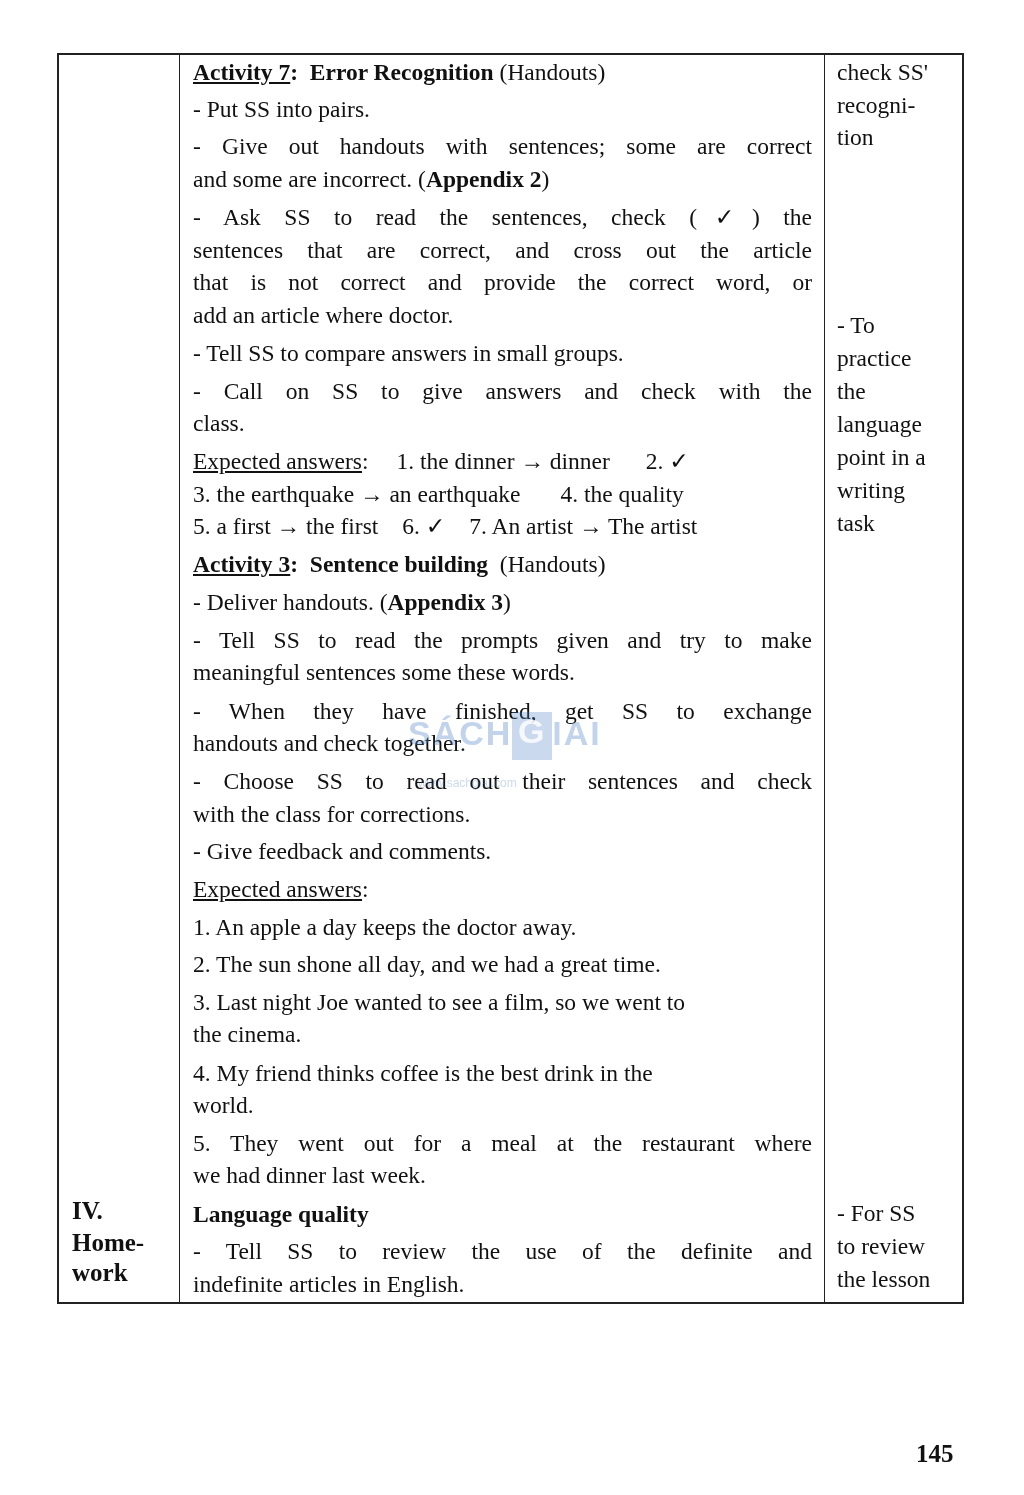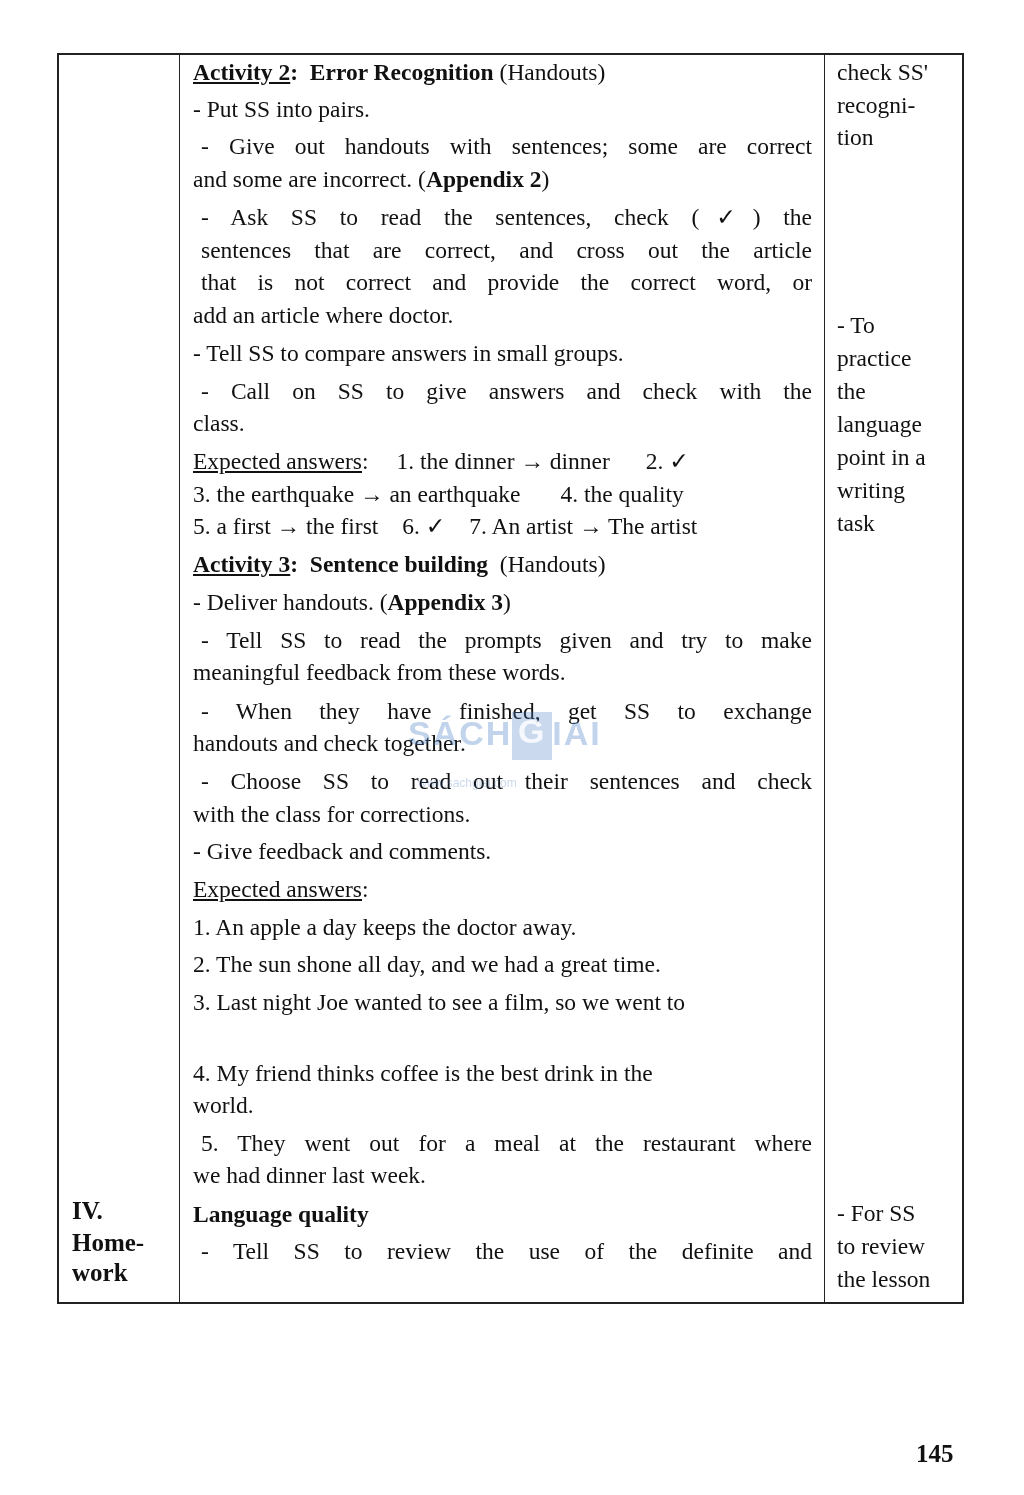--- a/index.html
+++ b/index.html
@@ -18,21 +18,21 @@
   }
   .col-proc {
     position: absolute; left: 121px; top: 0; width: 645px; height: 100%;
     border-right: 1.5px solid #222; box-sizing: border-box;
   }
   .col-purpose { position: absolute; left: 766px; top: 0; width: 139px; height: 100%; }
   .line {
     position: absolute; left: 13px; right: 12px; font-size: 23.5px; line-height: 33px;
     white-space: nowrap;
   }
-  .just { text-align: justify; text-align-last: justify; white-space: normal; margin-left: 8px; }
+  .just { text-align: justify; text-align-last: justify; white-space: normal; }
   .b { font-weight: bold; }
   .u { text-decoration: underline; }
   .stage-line { position: absolute; left: 13px; font-size: 25px; font-weight: bold; line-height: 30px; }
   .pur-line { position: absolute; left: 12px; font-size: 23.5px; line-height: 33px; white-space: nowrap; }
   .pagenum {
     position: absolute; left: 916px; top: 1440px; font-size: 25px; font-weight: bold;
   }
   .watermark {
     position: absolute; left: 408px; top: 712px; font-family: "Liberation Sans", sans-serif;
     color: rgba(80,130,200,0.35); font-size: 34px; font-weight: bold; letter-spacing: 2px;
@@ -51,21 +51,21 @@
 
   <div class="col-stage">
     <div class="stage-line" style="top:1141px">IV.</div>
     <div class="stage-line" style="top:1173px">Home-</div>
     <div class="stage-line" style="top:1203px">work</div>
   </div>
 
   <div class="col-proc">
 
     <div class="line" style="top:1px">
-      <span class="b u">Activity 2</span><span class="b">:&nbsp; </span><span class="b">Error Recognition</span> <span>(Handouts)</span>
+      <span class="b u">Activity 7</span><span class="b">:&nbsp; </span><span class="b">Error Recognition</span> <span>(Handouts)</span>
     </div>
     <div class="line" style="top:38px">- Put SS into pairs.</div>
     <div class="line just" style="top:75px">- Give out handouts with sentences; some are correct</div>
     <div class="line" style="top:108px"><span>and some are incorrect. (</span><span class="b">Appendix 2</span><span>)</span></div>
     <div class="line just" style="top:146px">- Ask SS to read the sentences, check (✓) the</div>
     <div class="line just" style="top:179px">sentences that are correct, and cross out the article</div>
     <div class="line just" style="top:211px">that is not correct and provide the correct word, or</div>
     <div class="line" style="top:244px">add an article where doctor.</div>
     <div class="line" style="top:282px">- Tell SS to compare answers in small groups.</div>
     <div class="line just" style="top:320px">- Call on SS to give answers and check with the</div>
@@ -84,38 +84,40 @@
       <span>5. a first → the first</span>
       <span class="gap" style="width:18px"></span><span>6. ✓</span>
       <span class="gap" style="width:18px"></span><span>7. An artist → The artist</span>
     </div>
 
     <div class="line" style="top:493px">
       <span class="b u">Activity 3</span><span class="b">:&nbsp; </span><span class="b">Sentence building</span>&nbsp; <span>(Handouts)</span>
     </div>
     <div class="line" style="top:531px"><span>- Deliver handouts. (</span><span class="b">Appendix 3</span><span>)</span></div>
     <div class="line just" style="top:569px">- Tell SS to read the prompts given and try to make</div>
-    <div class="line" style="top:601px">meaningful feedback from these words.</div>
+    <div class="line" style="top:601px">meaningful sentences some these words.</div>
     <div class="line just" style="top:640px">- When they have finished, get SS to exchange</div>
     <div class="line" style="top:672px">handouts and check together.</div>
     <div class="line just" style="top:710px">- Choose SS to read out their sentences and check</div>
     <div class="line" style="top:743px">with the class for corrections.</div>
     <div class="line" style="top:780px">- Give feedback and comments.</div>
 
     <div class="line" style="top:818px"><span class="u">Expected answers</span><span>:</span></div>
     <div class="line" style="top:856px">1.  An apple a day keeps the doctor away.</div>
     <div class="line" style="top:893px">2.  The sun shone all day, and we had a great time.</div>
     <div class="line" style="top:931px">3.  Last night Joe wanted to see a film, so we went to</div>
+    <div class="line" style="top:963px">the cinema.</div>
     <div class="line" style="top:1002px">4.  My friend thinks coffee is the best drink in the</div>
     <div class="line" style="top:1034px">world.</div>
     <div class="line just" style="top:1072px">5.  They went out for a meal at the restaurant where</div>
     <div class="line" style="top:1104px">we had dinner last week.</div>
 
     <div class="line b" style="top:1143px">Language quality</div>
     <div class="line just" style="top:1180px">- Tell SS to review the use of the definite and</div>
+    <div class="line" style="top:1213px">indefinite articles in English.</div>
   </div>
 
   <div class="col-purpose">
     <div class="pur-line" style="top:1px">check SS'</div>
     <div class="pur-line" style="top:34px">recogni-</div>
     <div class="pur-line" style="top:66px">tion</div>
 
     <div class="pur-line" style="top:254px">- To</div>
     <div class="pur-line" style="top:287px">practice</div>
     <div class="pur-line" style="top:320px">the</div>

